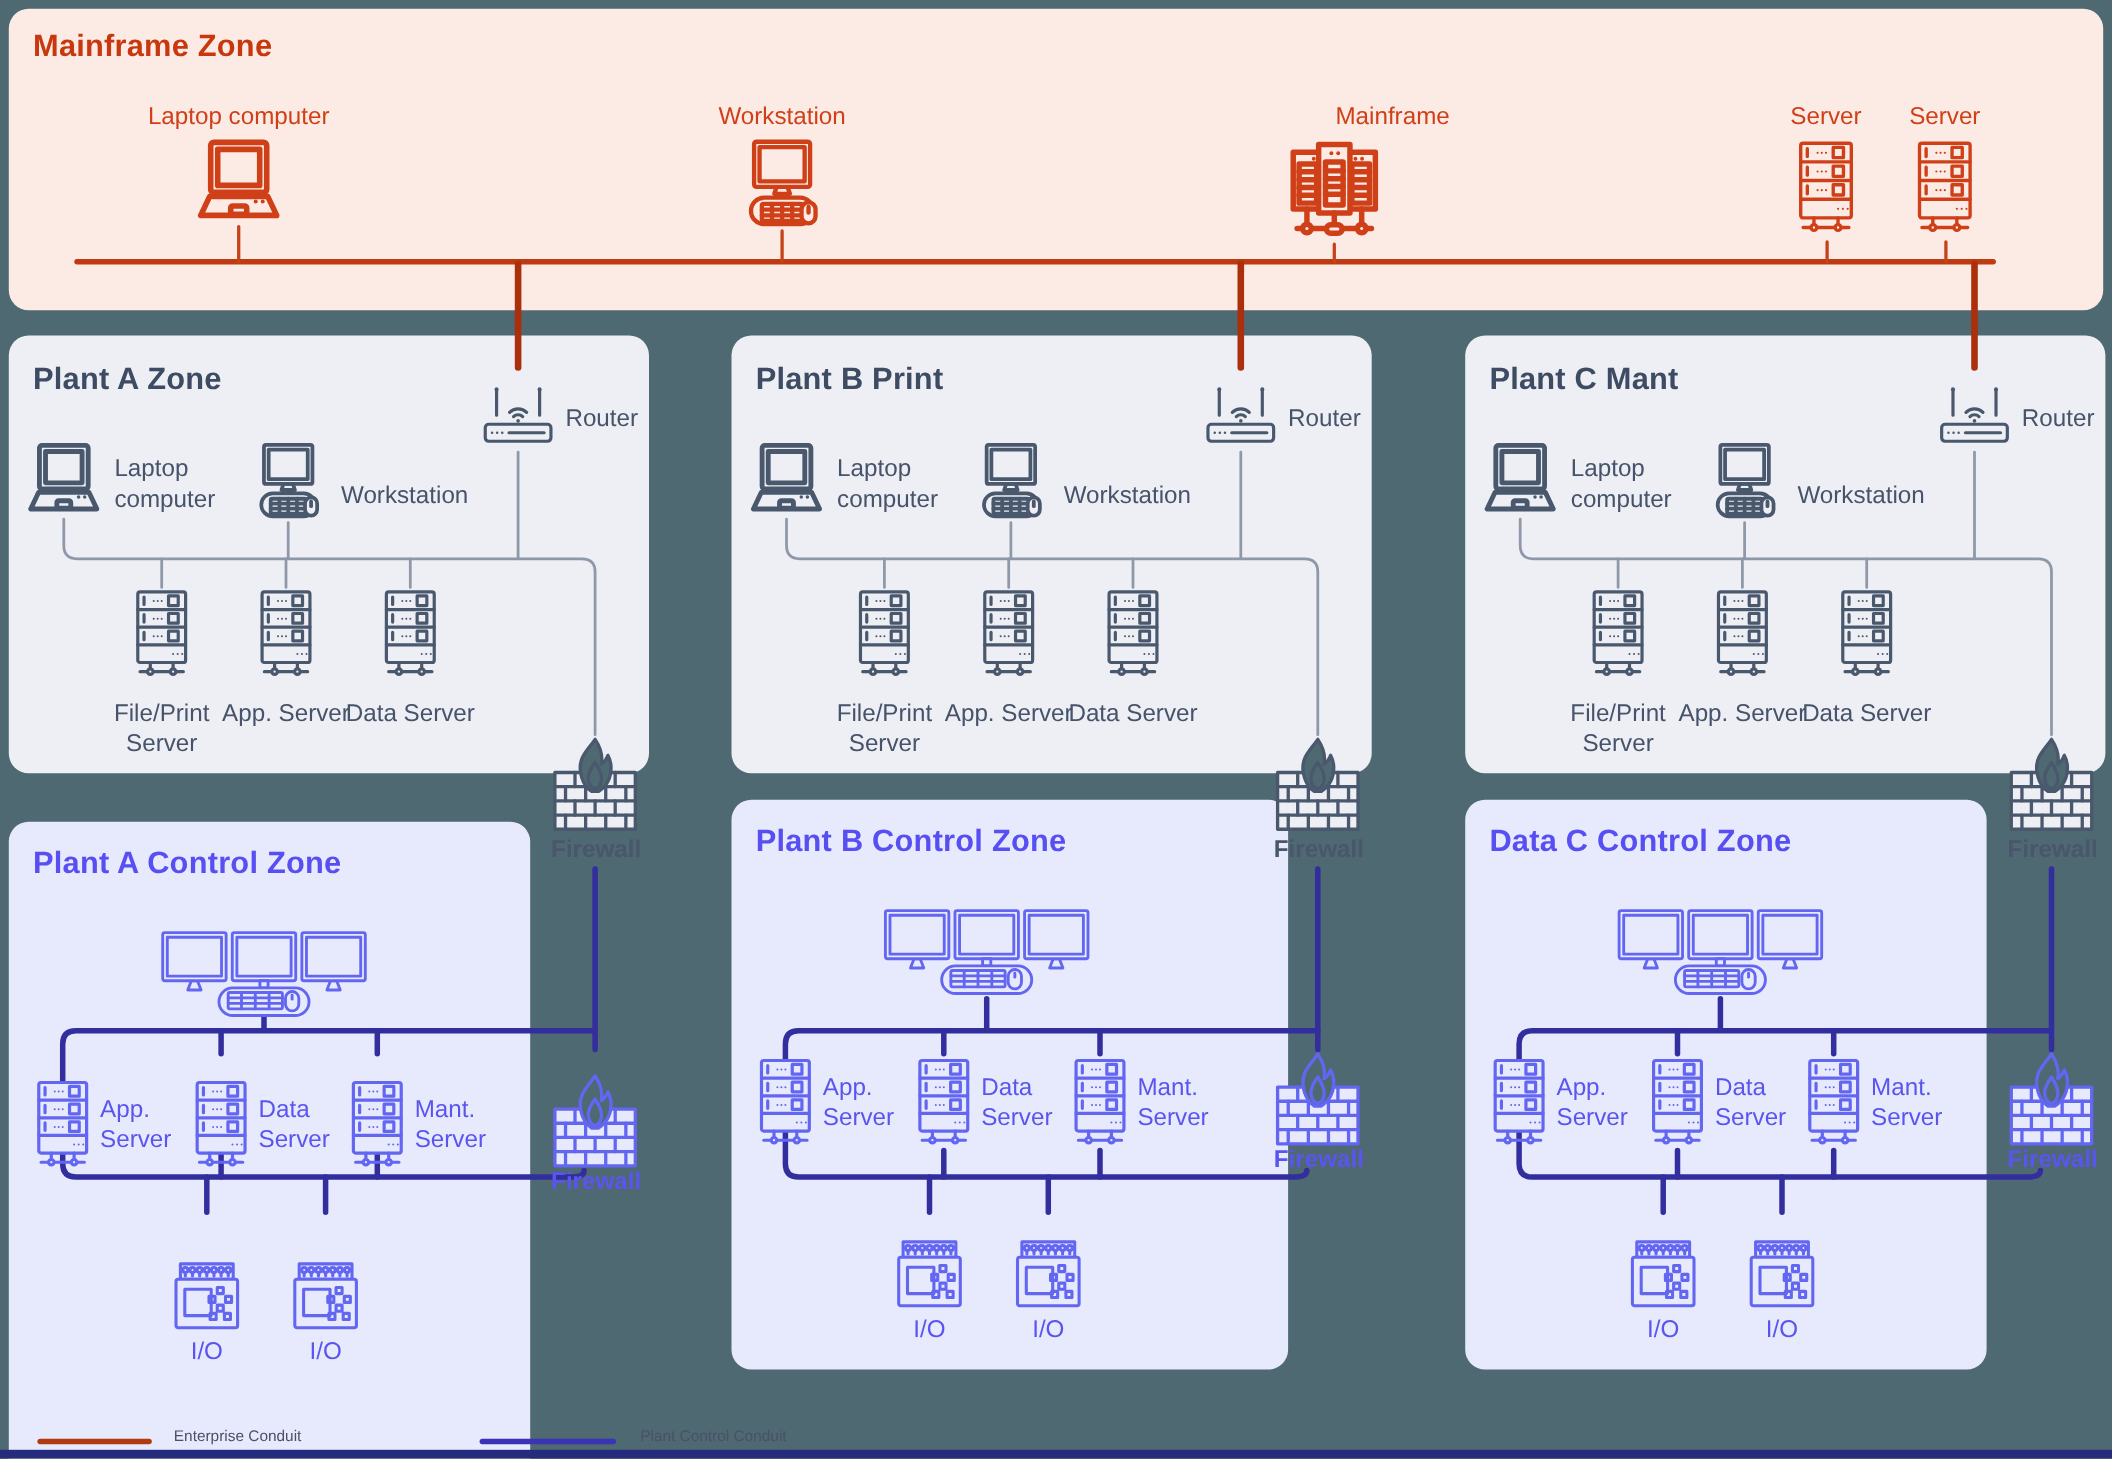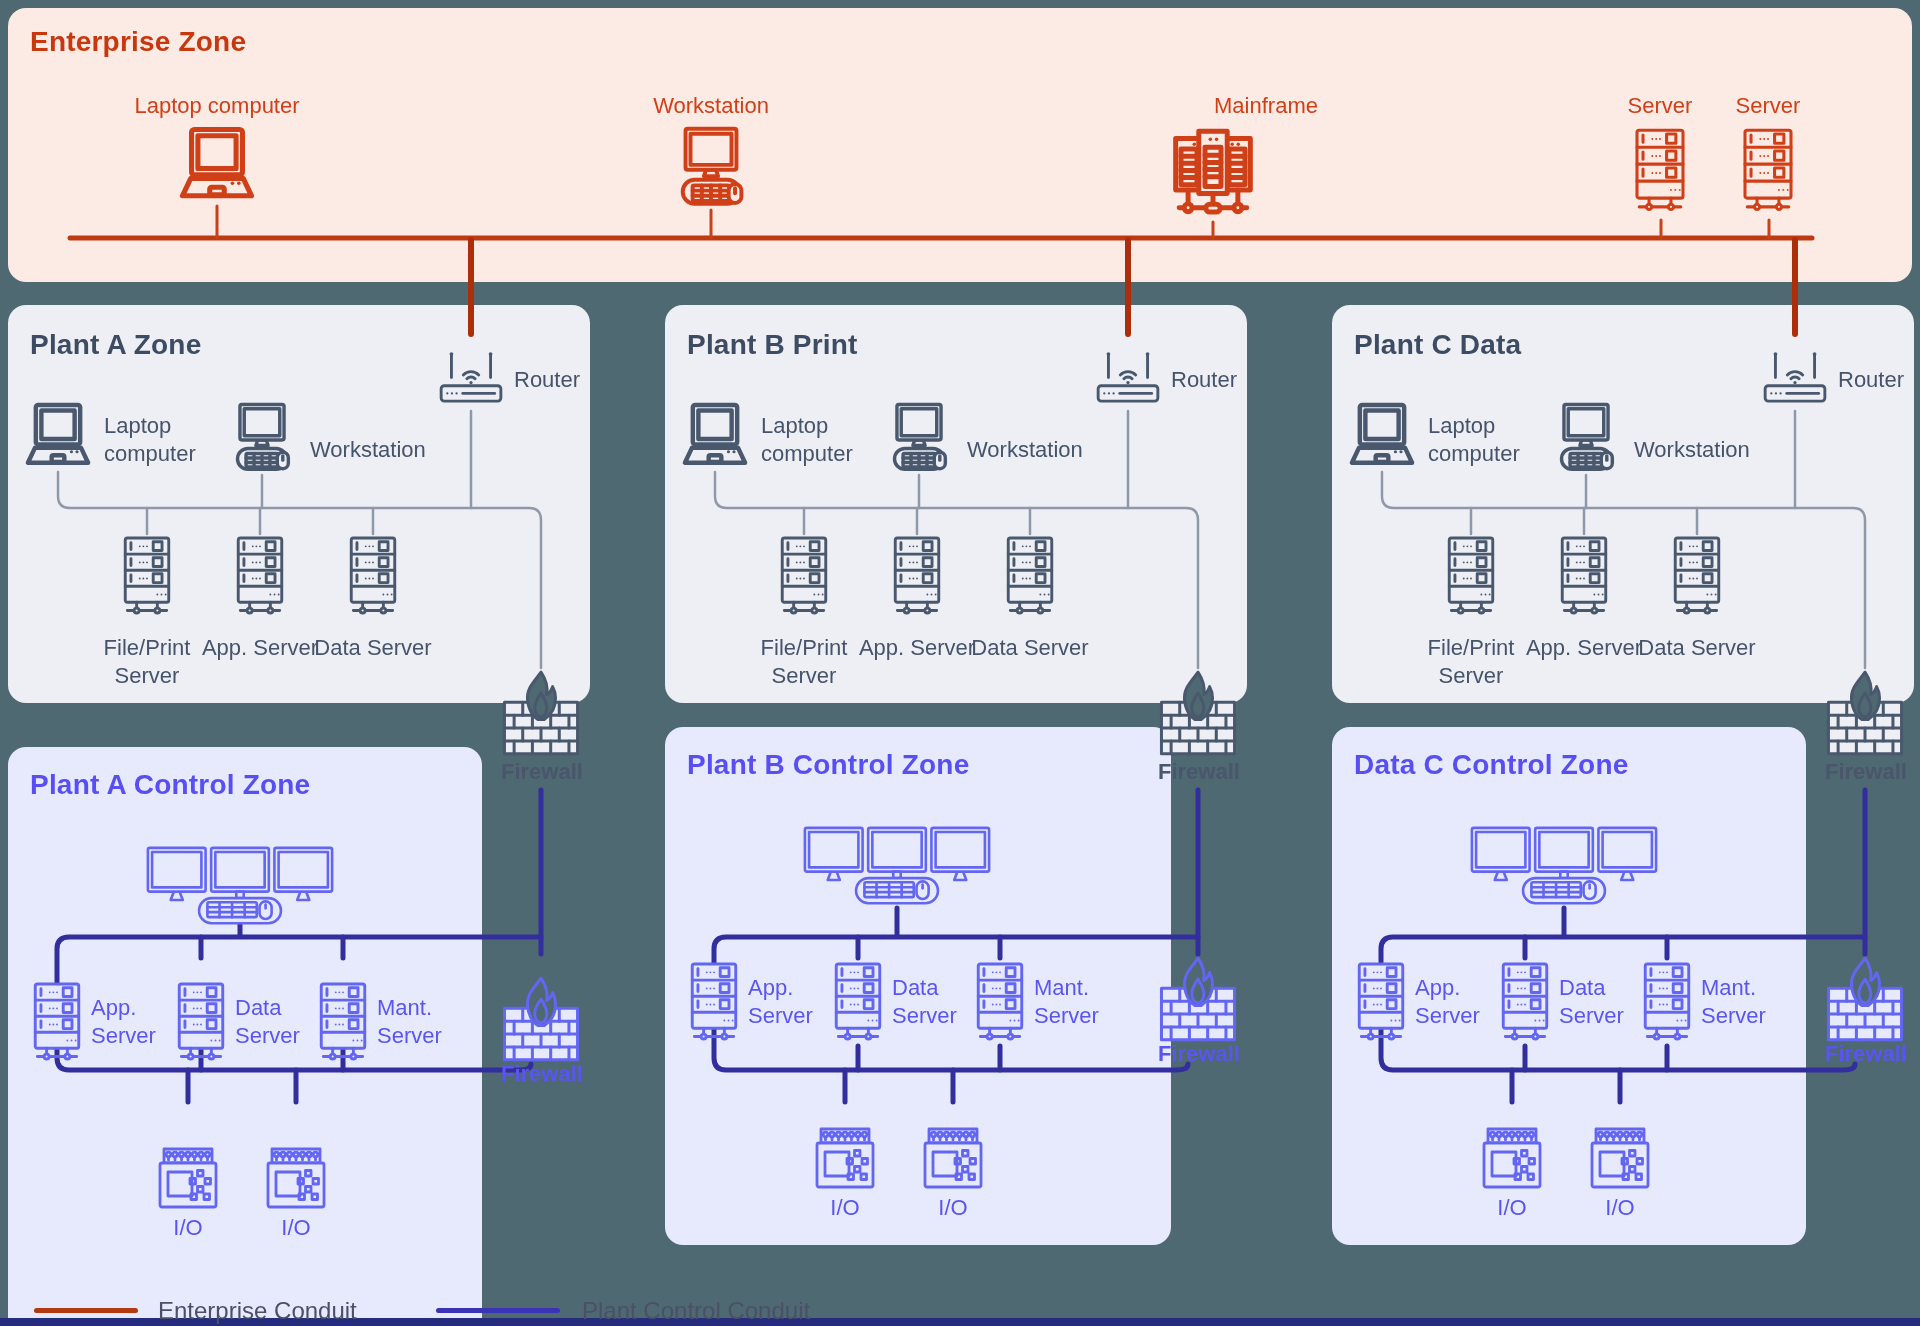--- a/index.html
+++ b/index.html
@@ -32,21 +32,21 @@
   #wires{position:absolute;left:0;top:0;z-index:5;}
   #wires path{fill:none;stroke-linecap:round;}
   .gray{stroke:#8e98a8;stroke-width:2.5px;}
   .redthin{stroke:#c6431a;stroke-width:3px;}
   .redbus{stroke:#bf3a11;stroke-width:5px;}
   .redcond{stroke:#ab2f0b;stroke-width:6px;}
   .indigo{stroke:#332e9e;stroke-width:5px;}
   .legend-line{position:absolute;height:5px;border-radius:3px;z-index:10;}
   .ll-red{background:#b23a10;}
   .ll-blue{background:#3a33b5;}
-  .legend-text{position:absolute;font-size:24px;color:#4b5068;z-index:10;}
+  .legend-text{position:absolute;font-size:14px;color:#4b5068;z-index:10;}
   #navybar{position:absolute;left:0;top:1318px;width:1920px;height:8px;background:#262c7d;z-index:3;}
 </style>
 </head>
 <body>
 
 <svg width="0" height="0" style="position:absolute" aria-hidden="true">
   <defs>
     <symbol id="sym-laptop" viewBox="0 0 48 44">
       <rect class="f" x="10" y="3" width="28" height="25" rx="1.5"></rect>
       <rect class="s" x="13.5" y="6.5" width="21" height="18"></rect>
@@ -161,21 +161,21 @@
       <rect class="s" x="42.5" y="40.5" width="5.5" height="5.5"></rect>
       <rect class="s" x="36" y="48" width="5.5" height="5.5"></rect>
       <rect class="s" x="49" y="48" width="5.5" height="5.5"></rect>
     </symbol>
   </defs>
 </svg>
 
 <div id="canvas">
 
   <div class="zone ez" style="left:8px;top:8px;width:1904px;height:274px;--ibg:#fcebe4;">
-    <div class="title" style="left:22px;top:18px;">Enterprise Zone</div>
+    <div class="title" style="left:22px;top:18px;">Mainframe Zone</div>
     <div class="lbl elbl ctr" style="left:109px;top:84px;width:200px;">Laptop computer</div>
     <div class="lbl elbl ctr" style="left:603px;top:84px;width:200px;">Workstation</div>
     <div class="lbl elbl ctr" style="left:1158px;top:84px;width:200px;">Mainframe</div>
     <div class="lbl elbl ctr" style="left:1552px;top:84px;width:200px;">Server</div>
     <div class="lbl elbl ctr" style="left:1660px;top:84px;width:200px;">Server</div>
     <svg class="ic" style="left:165px;top:116px;" width="88" height="80">
         <use href="#sym-laptop"></use>
       </svg>
     <svg class="ic" style="left:666px;top:118px;" width="74" height="82">
         <use href="#sym-workstation"></use>
@@ -249,21 +249,21 @@
     <div class="lbl plbl ctr" style="left:79px;top:329px;width:120px;">File/Print Server</div>
     <div class="lbl plbl ctr" style="left:192px;top:329px;width:120px;">App. Server</div>
     <div class="lbl plbl ctr" style="left:305px;top:329px;width:120px;">Data Server</div>
     <svg class="ic" style="left:493px;top:365px;" width="80" height="86">
         <use href="#sym-firewall"></use>
       </svg>
     <div class="lbl plbl ctr fwlbl" style="left:493px;top:453px;width:80px;color:#49566c;">Firewall</div>
   </div>
 
   <div class="zone pz" style="left:1332px;top:305px;width:582px;height:398px;">
-    <div class="title" style="left:22px;top:24px;">Plant C Data</div>
+    <div class="title" style="left:22px;top:24px;">Plant C Mant</div>
     <svg class="ic" style="left:12px;top:95px;" width="76" height="70">
         <use href="#sym-laptop"></use>
       </svg>
     <div class="lbl plbl" style="left:96px;top:107px;width:110px;">Laptop computer</div>
     <svg class="ic" style="left:221px;top:97px;" width="66" height="71">
         <use href="#sym-workstation"></use>
       </svg>
     <div class="lbl plbl" style="left:302px;top:131px;width:150px;">Workstation</div>
     <svg class="ic" style="left:428px;top:43px;" width="70" height="61">
         <use href="#sym-router"></use>

